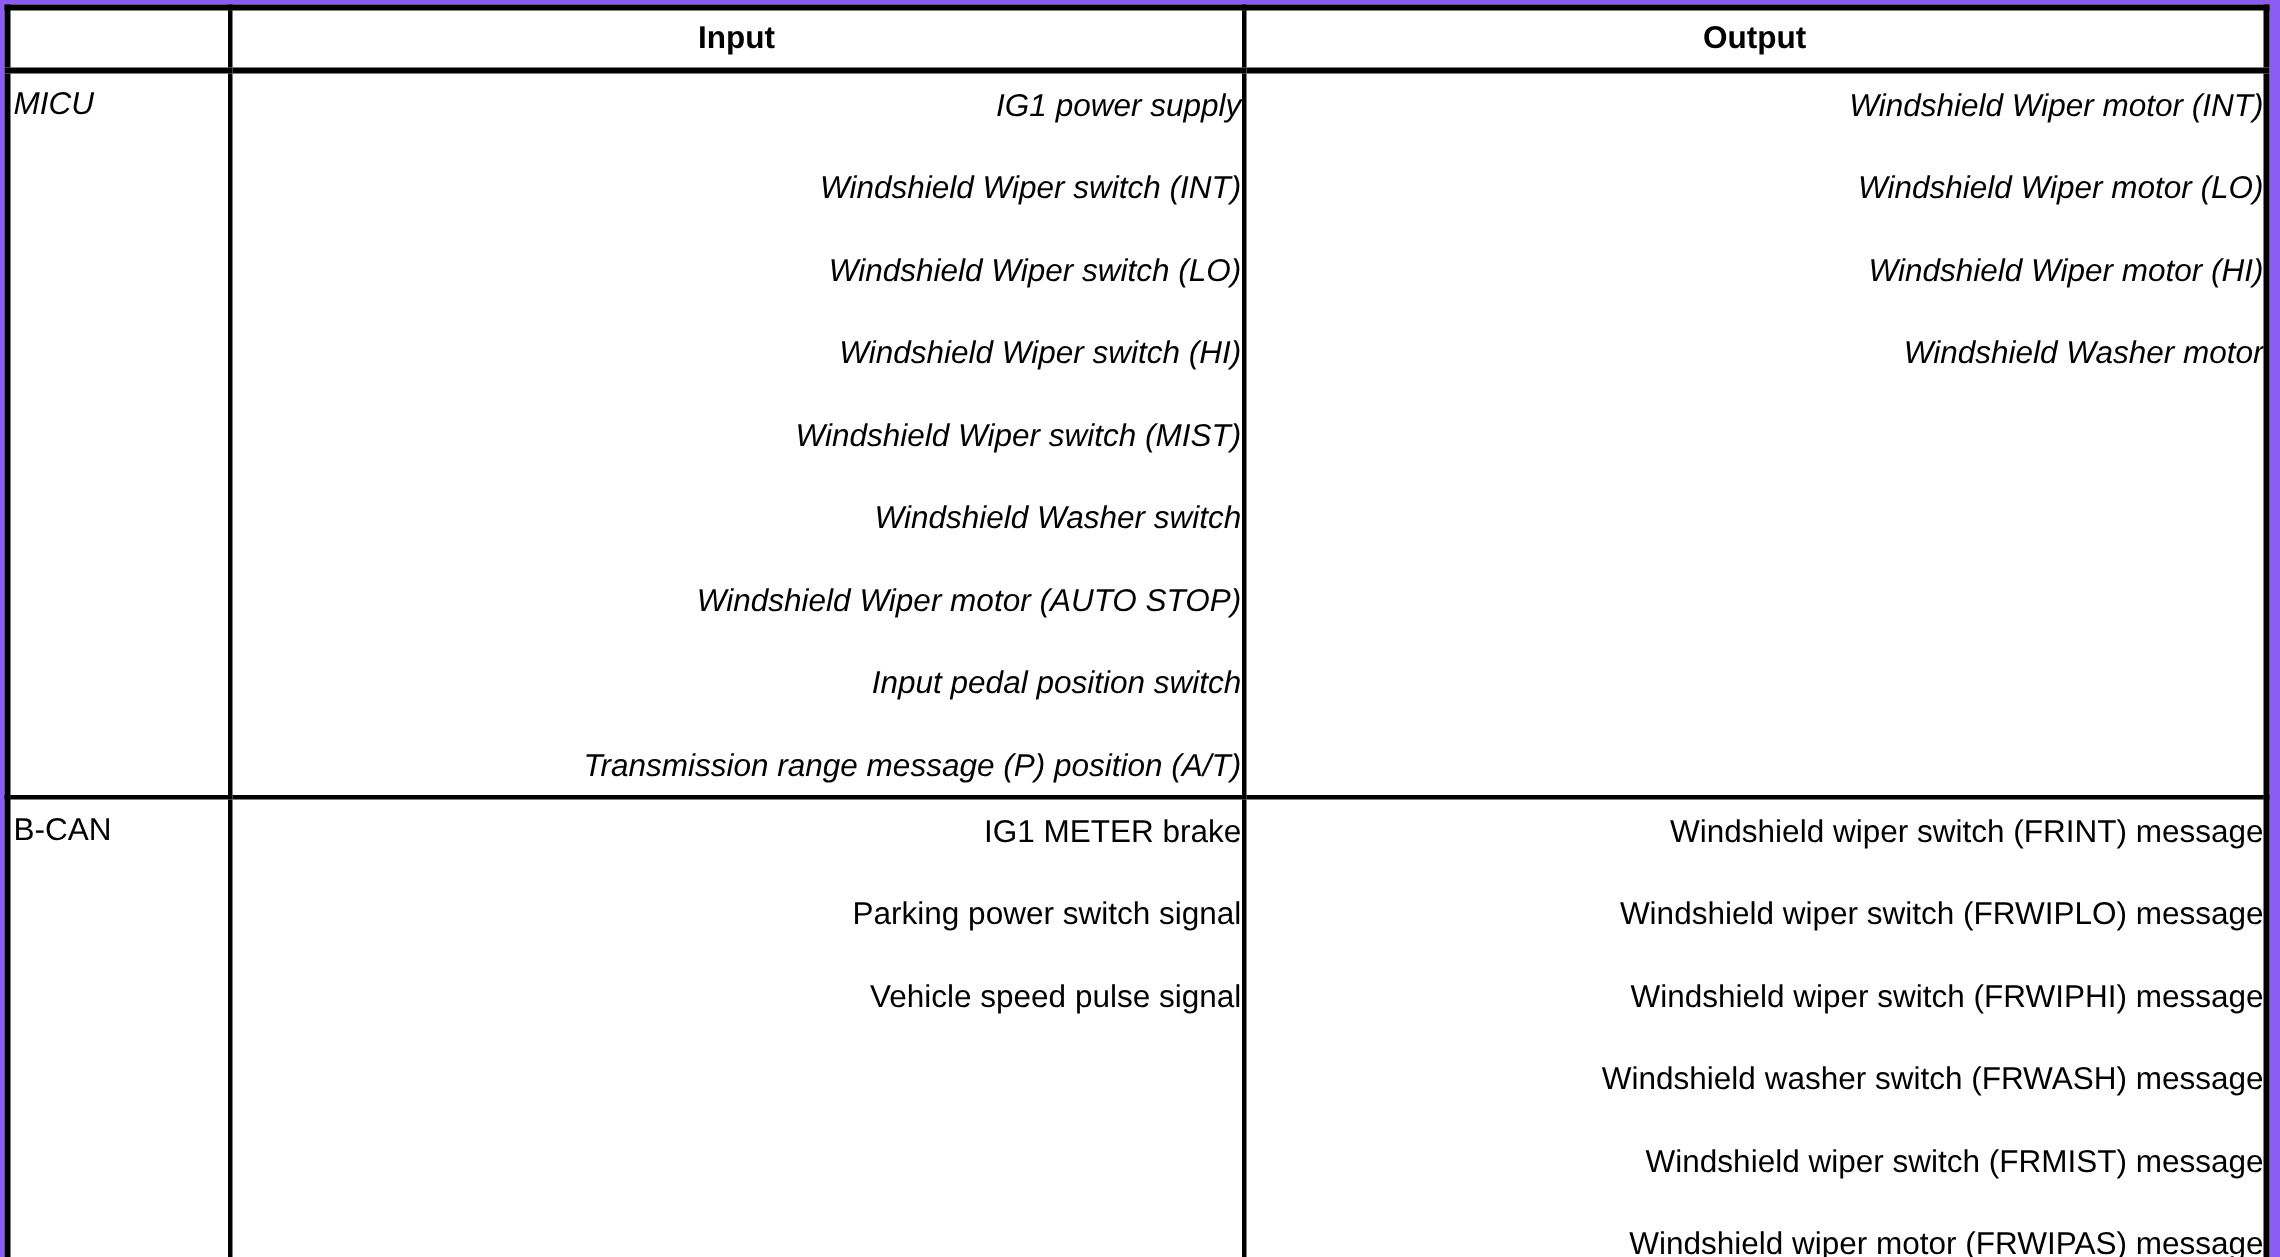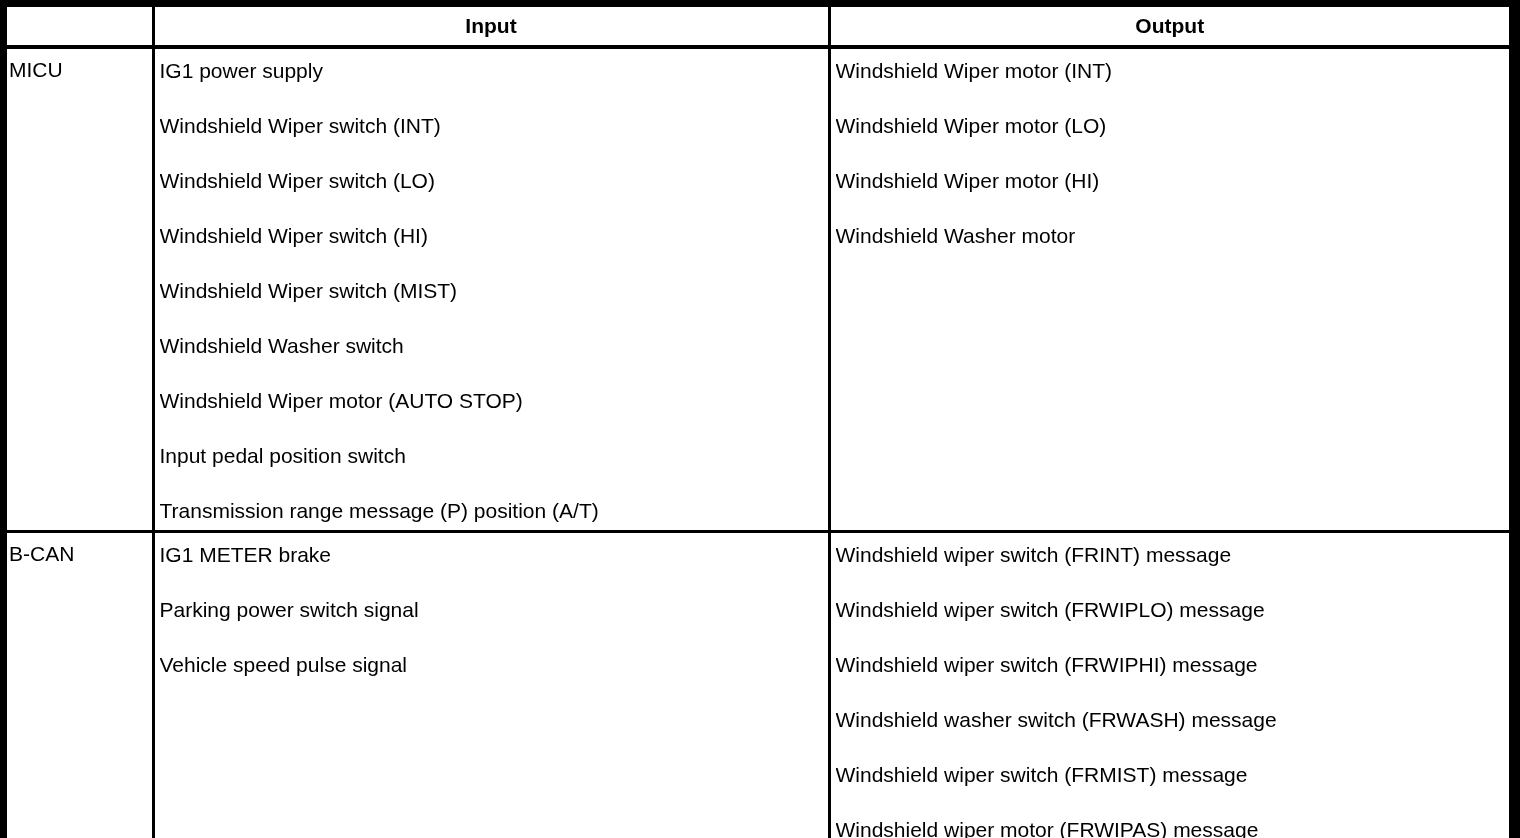--- a/index.html
+++ b/index.html
@@ -12,21 +12,21 @@
     height: 838px;
     overflow: hidden;
     font-family: "Liberation Sans", "DejaVu Sans", sans-serif;
     color: #000000;
   }
 
   .sheet {
     position: relative;
     width: 1520px;
     height: 838px;
-    background: #000000;
+    background: #8b5cf6;
   }
 
   table.spec-table {
     position: absolute;
     left: 3px;
     top: 3px;
     width: 1506px;
     border-collapse: collapse;
     table-layout: fixed;
     background: #ffffff;
@@ -73,40 +73,41 @@
   tbody tr:first-child td { border-top: none; }
   tbody td.cell-output { border-right: none; margin-left: 24px; }
 
   td.cell-system {
     padding: 9px 0 0 2px;
     white-space: nowrap;
   }
 
   td.cell-list {
     padding: 9px 0 6px 5px;
+    text-align: right;
   }
 
   ul.entry-list {
     list-style: none;
     margin: 0;
     padding: 0;
   }
   ul.entry-list li {
     height: 55px;
     line-height: 26px;
     white-space: nowrap;
     overflow: hidden;
   }
   ul.entry-list li:last-child {
     height: auto;
     min-height: 26px;
   }
 
   .row-micu td.cell-list,
-  .row-micu td.cell-system { height: 466px; }
+  .row-micu td.cell-system { height: 466px; font-style: italic; }
   .row-bcan td.cell-list,
   .row-bcan td.cell-system { height: 314px; }
 </style>
 </head>
 <body>
 
 <div class="sheet">
 
   <table class="spec-table">
     <colgroup>

